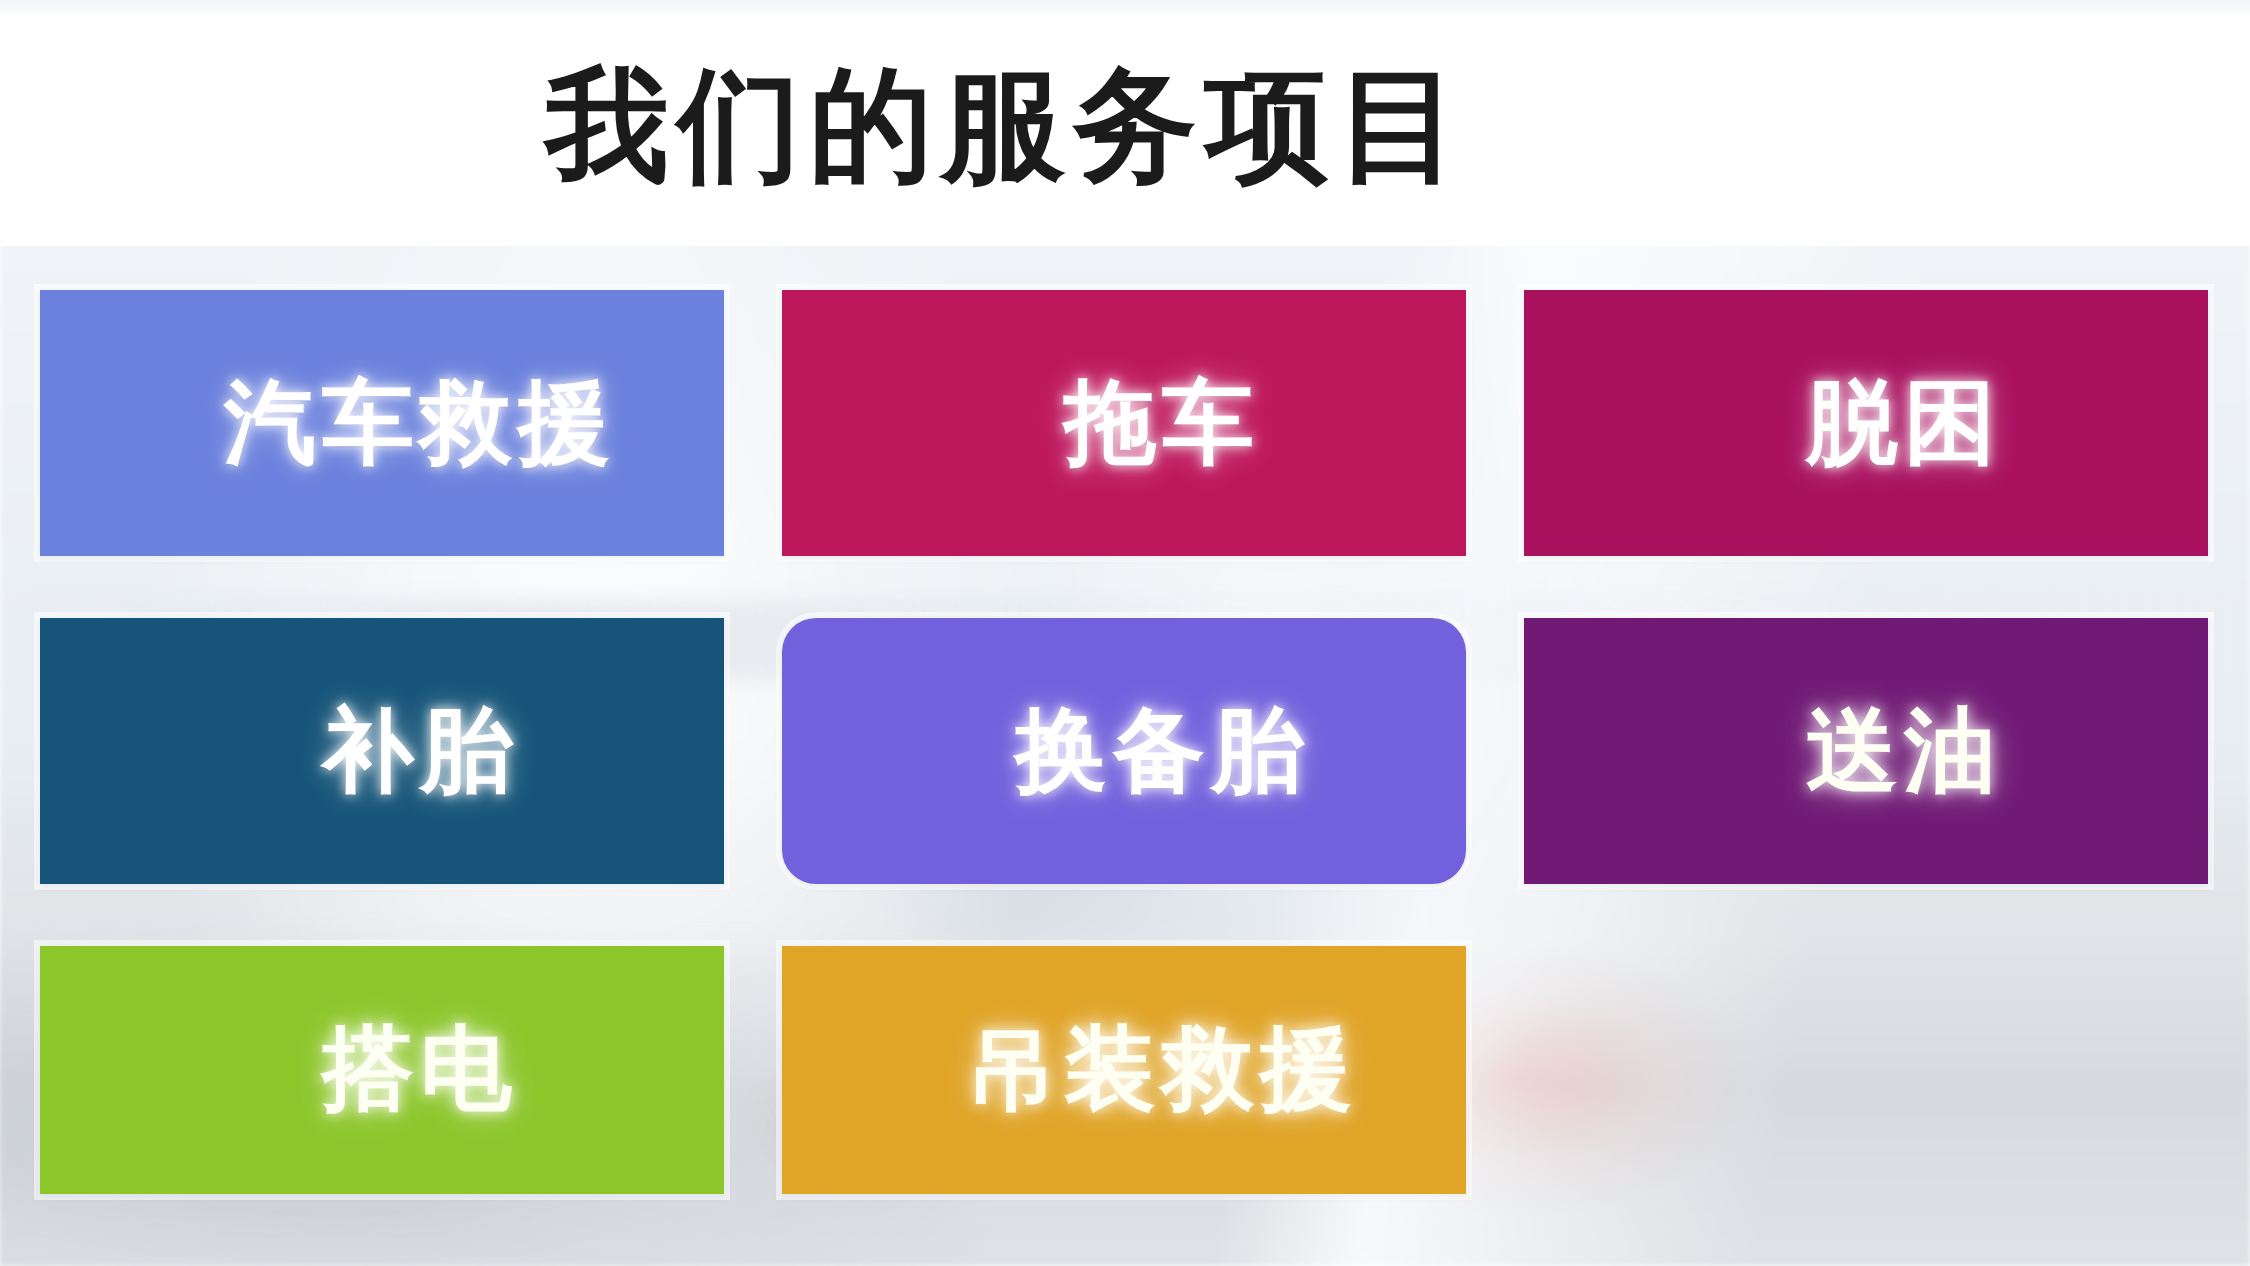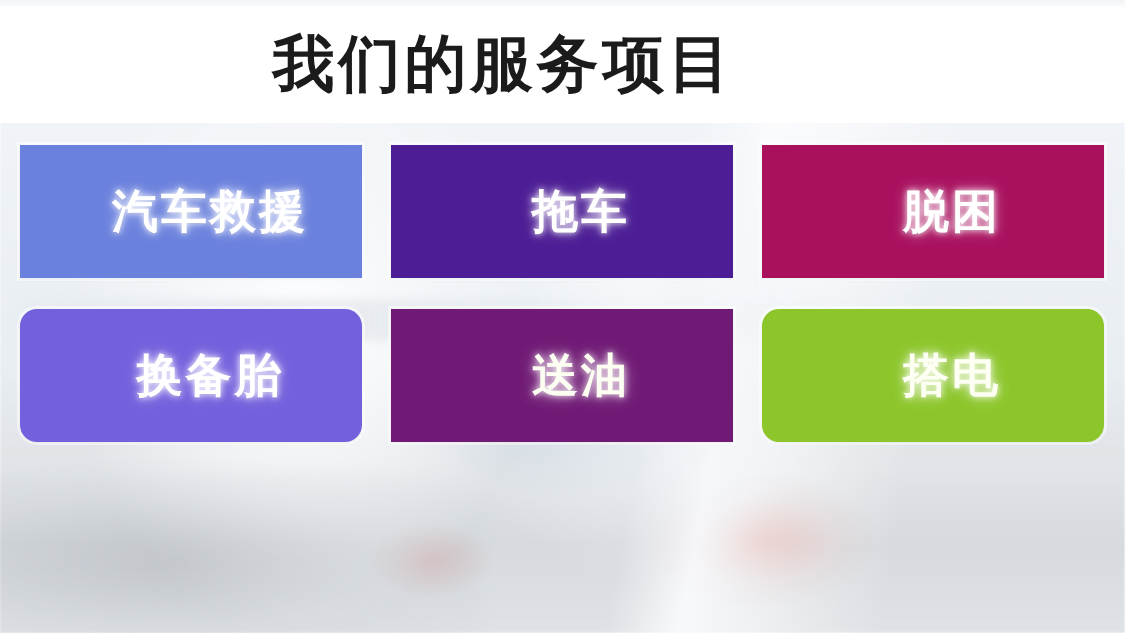--- a/index.html
+++ b/index.html
@@ -156,37 +156,43 @@
   <div class="title-plate">
     <div class="page-title">我们的服务项目</div>
   </div>
 
   <div class="grid">
 
     <div class="tile" style="background-color: rgb(106, 129, 221);">
       <span class="tile-label">汽车救援</span>
     </div>
 
-    <div class="tile" style="background-color: #4c1d95;">
+    <div class="tile" style="background-color: #be185d;">
       <span class="tile-label">拖车</span>
     </div>
 
     <div class="tile" style="background-color: rgb(169, 17, 95); font-family: Liberation Mono, monospace;">
       <span class="tile-label">脱困</span>
     </div>
 
+    <div class="tile" style="background-color: rgb(22, 85, 121);">
+      <span class="tile-label">补胎</span>
+    </div>
 
     <div class="tile" style="background-color: rgb(115, 96, 221); border-radius: 17px;">
       <span class="tile-label">换备胎</span>
     </div>
 
     <div class="tile warm" style="background-color: #701a75;">
       <span class="tile-label">送油</span>
     </div>
 
-    <div class="tile warm" style="background-color: rgb(140, 198, 42); border-radius: 17px;">
+    <div class="tile warm" style="background-color: rgb(140, 198, 42);">
       <span class="tile-label">搭电</span>
     </div>
 
 
+    <div class="tile warm" style="background-color: rgb(224, 164, 38);">
+      <span class="tile-label">吊装救援</span>
+    </div>
 
   </div>
 </div>
 
 </body></html>

